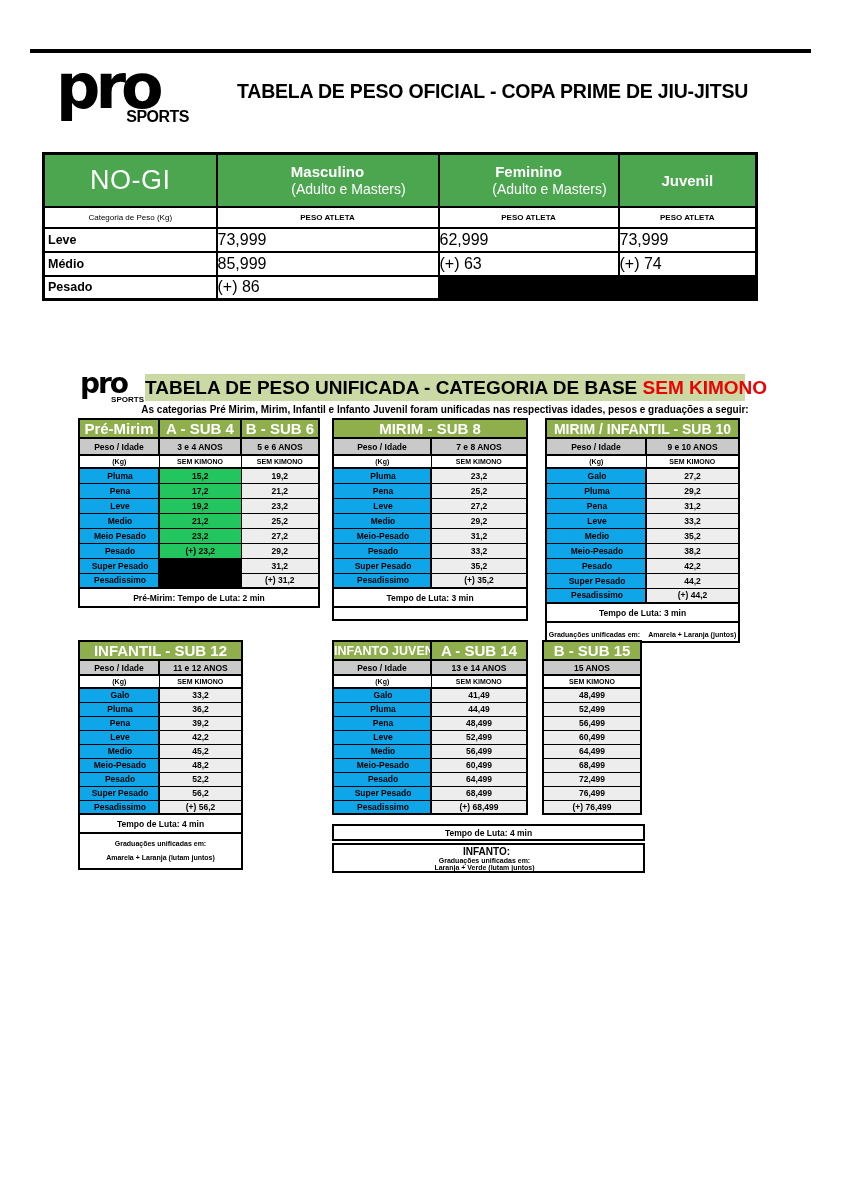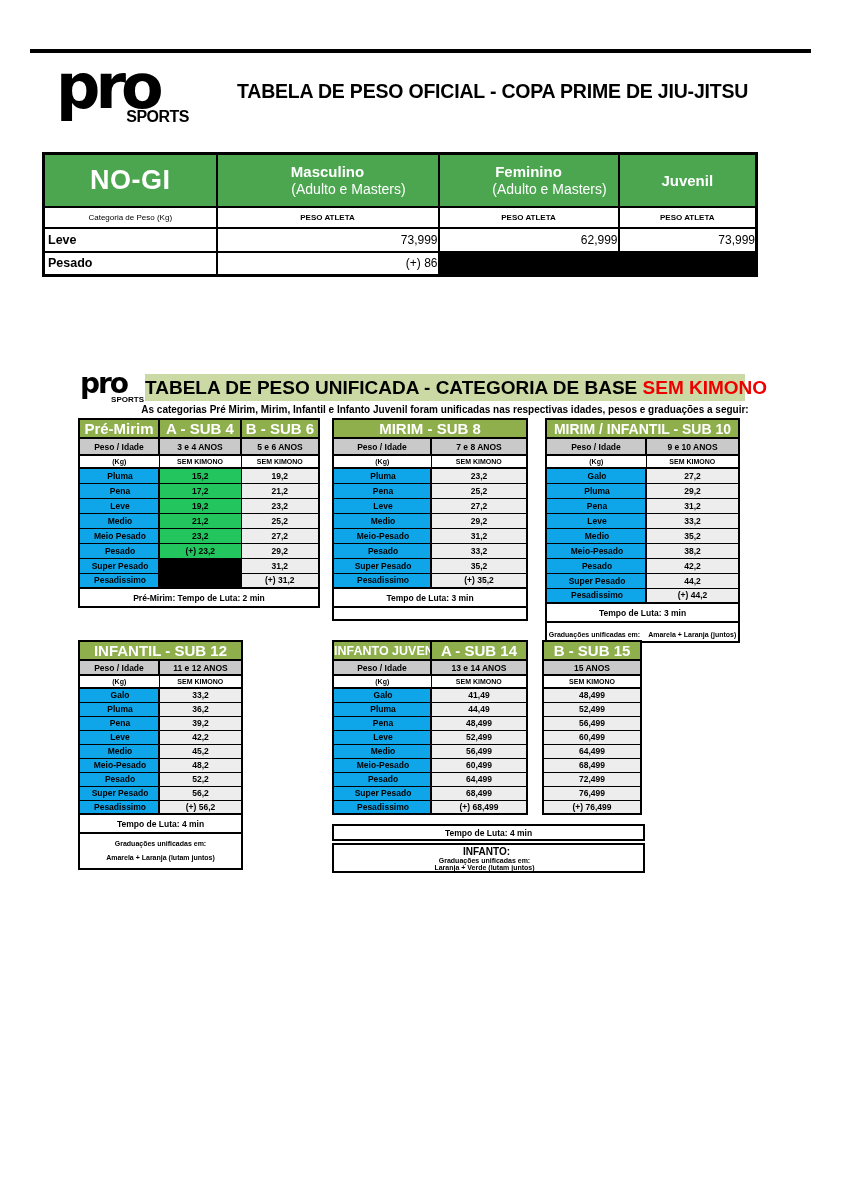--- a/index.html
+++ b/index.html
@@ -23,26 +23,26 @@
   .mini-logo{position:absolute;left:80px;top:370px;width:64px;height:34px;}
   .mini-logo .pro{font-size:28px;font-weight:800;letter-spacing:-2px;line-height:28px;color:#000;font-family:"DejaVu Sans",sans-serif;}
   .mini-logo .sports{position:absolute;right:0;bottom:0;font-size:8px;font-weight:800;color:#000;}
 
   .main-title{position:absolute;left:237px;top:80px;font-size:19.5px;font-weight:bold;color:#000;letter-spacing:-0.2px;white-space:nowrap;}
 
   
   .nogi{position:absolute;left:42px;top:152px;width:713px;border-collapse:collapse;table-layout:fixed;border:3px solid #000;}
   .nogi th,.nogi td{border:2px solid #000;overflow:hidden;}
   .nogi-head th{background:var(--green);color:#fff;height:53px;text-align:center;vertical-align:middle;}
-  .nogi-name{font-size:27px;font-weight:bold;letter-spacing:0.5px;}
+  .nogi-name{font-size:27px;font-weight:normal;letter-spacing:0.5px;}
   .nogi .ht{font-size:15px;font-weight:bold;line-height:19px;}
   .nogi .hs{font-size:14px;font-weight:normal;line-height:17px;margin-left:42px;}
   .nogi-sub td{height:21px;font-size:8px;text-align:center;vertical-align:middle;background:#fff;}
   .nogi-sub td.peso{font-weight:bold;}
-  .nogi-row td{height:24px;font-size:12px;text-align:right;vertical-align:middle;background:#fff;}
+  .nogi-row td{height:24px;font-size:16px;text-align:left;vertical-align:middle;background:#fff;}
   .nogi-row td.lab{text-align:left;font-weight:bold;padding-left:3px;font-size:12.5px;}
   .black-cell{background:#000 !important;}
 
   
   .s2-bar{position:absolute;left:145px;top:374px;width:600px;height:27px;background:var(--pale);text-align:center;line-height:27px;font-size:19px;font-weight:bold;white-space:nowrap;}
   .s2-bar .red{color:var(--red);}
   .s2-note{position:absolute;left:115px;top:404px;width:660px;text-align:center;font-size:10px;font-weight:bold;}
 
   
   .wtable{position:absolute;border-collapse:collapse;table-layout:fixed;border:2px solid #000;}
@@ -115,20 +115,26 @@
         <td class="peso">PESO ATLETA</td>
         <td class="peso">PESO ATLETA</td>
       </tr>
       <tr class="nogi-row">
         <td class="lab">Leve</td>
         <td>73,999</td>
         <td>62,999</td>
         <td>73,999</td>
       </tr>
       <tr class="nogi-row">
+        <td class="lab">Médio</td>
+        <td>85,999</td>
+        <td>(+) 63</td>
+        <td>(+) 74</td>
+      </tr>
+      <tr class="nogi-row">
         <td class="lab">Pesado</td>
         <td>(+) 86</td>
         <td class="black-cell" colspan="2"></td>
       </tr>
     </tbody>
   </table>
 
   <div class="mini-logo">
     <span class="pro">pro</span>
     <span class="sports">SPORTS</span>

